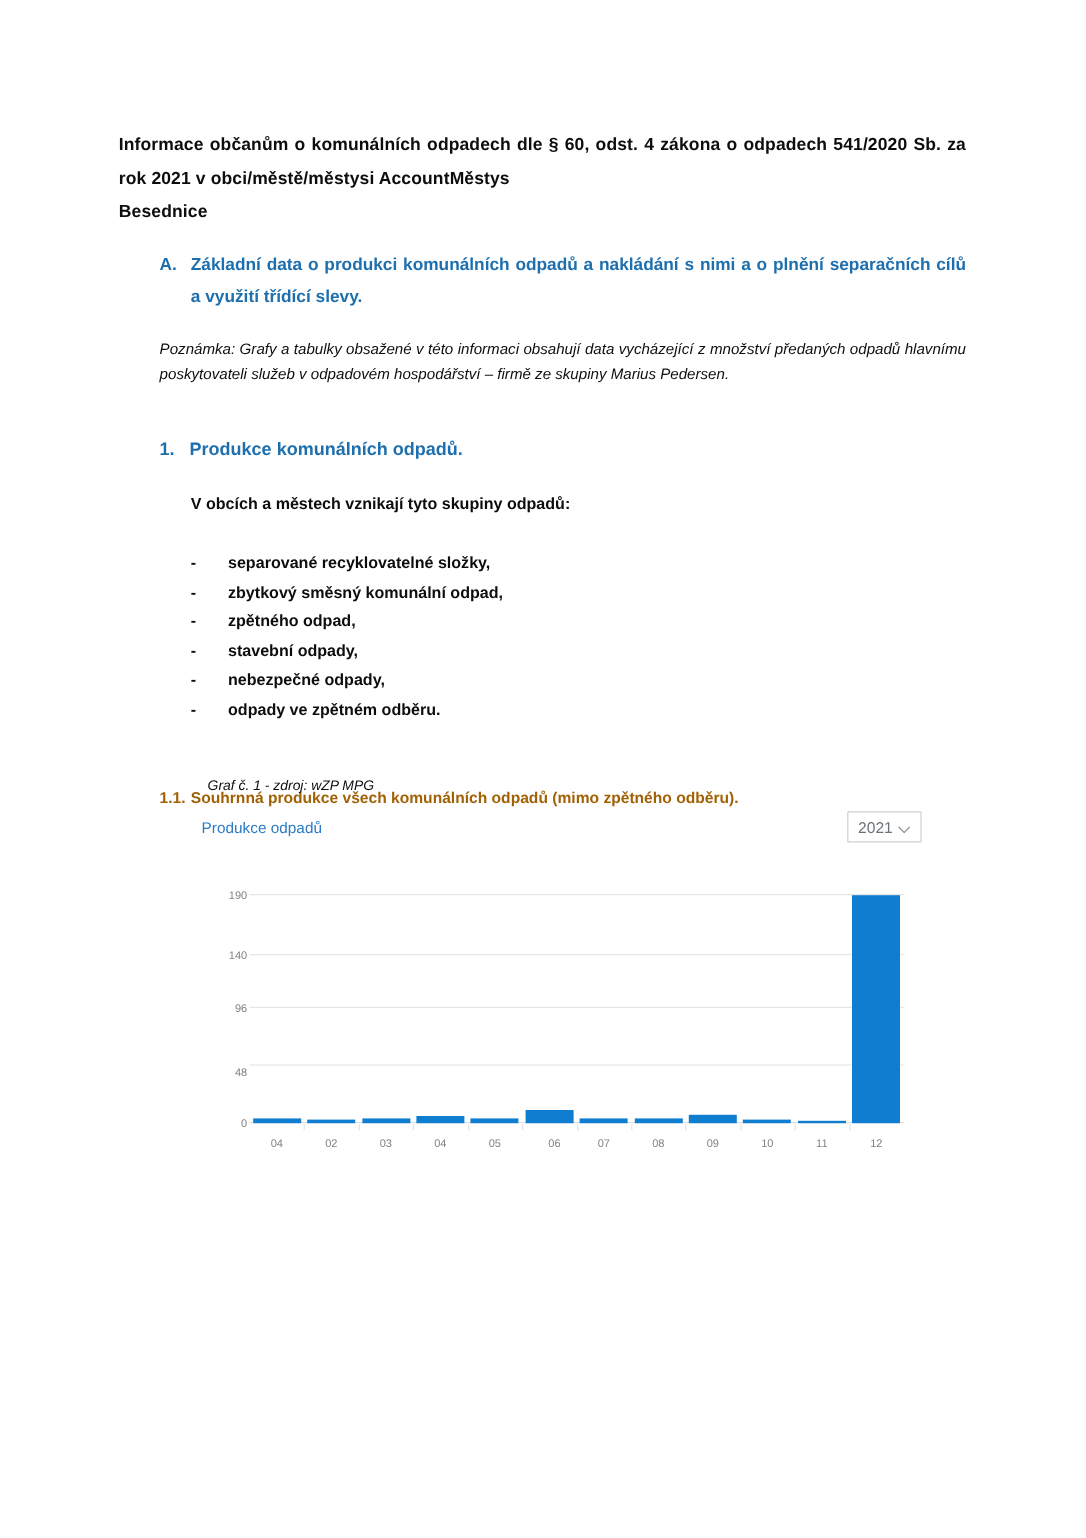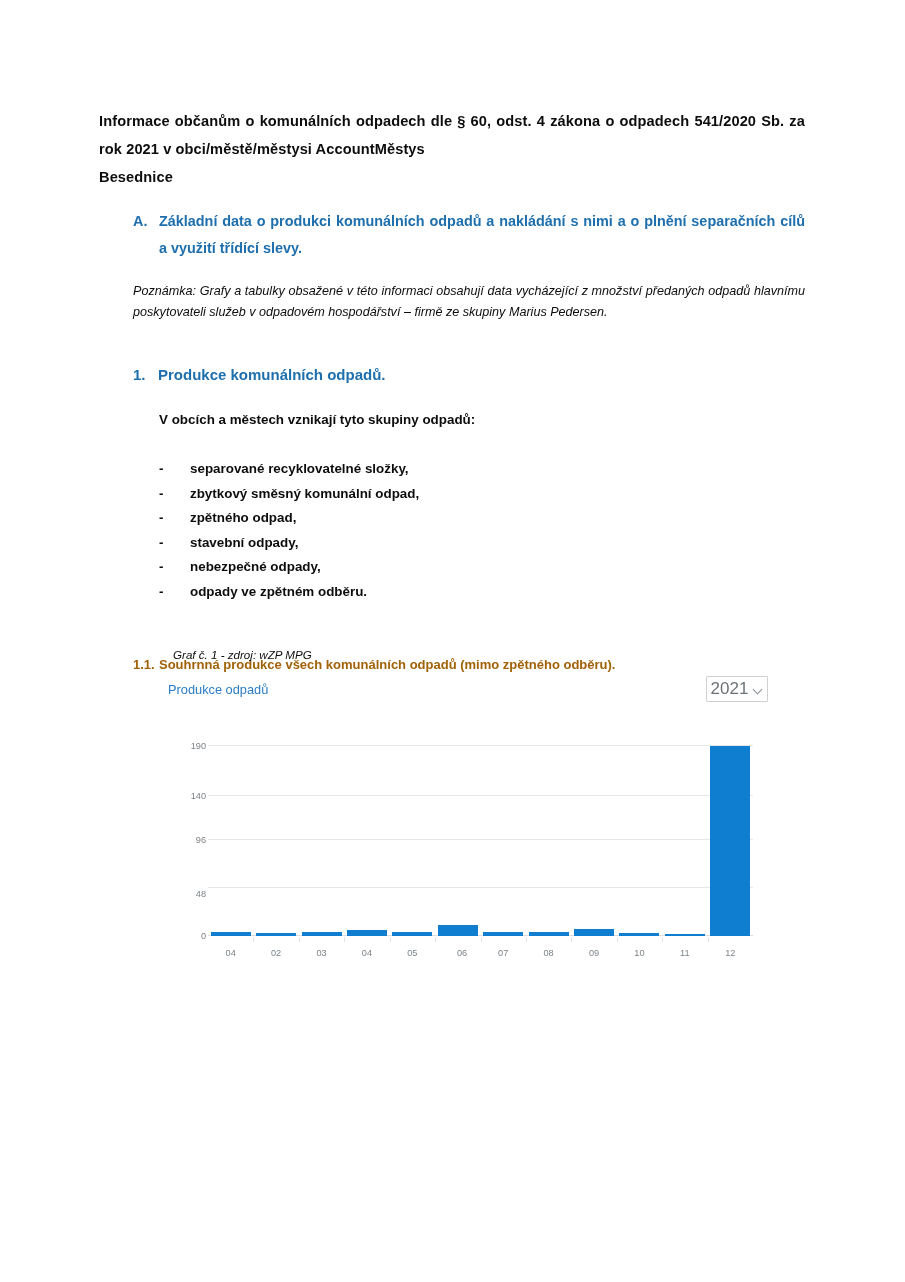--- a/index.html
+++ b/index.html
@@ -175,21 +175,21 @@
     border: 1px solid #d0d0d0;
     background: #ffffff;
     border-radius: 1px;
     display: flex;
     align-items: center;
     justify-content: center;
     gap: 6px;
     box-sizing: border-box;
   }
   .year-select .val {
-    font-size: 17px;
+    font-size: 13px;
     color: #6b7378;
   }
   .year-select .chev {
     width: 9px;
     height: 9px;
     position: relative;
   }
   .year-select .chev::before {
     content: "";
     position: absolute;

